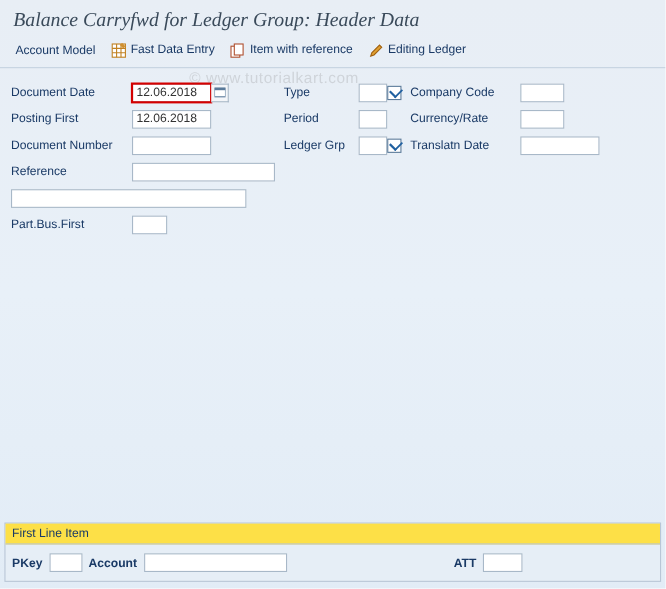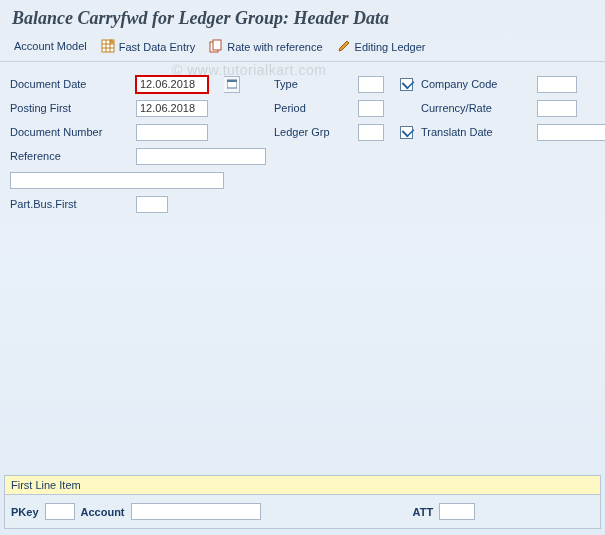--- a/index.html
+++ b/index.html
@@ -8,47 +8,47 @@
       font-size: 11px;
       background: linear-gradient(to bottom, #e8eef5 0%, #e8f0f8 50%, #e2ecf6 100%);
       width: 605px;
       height: 535px;
       position: relative;
       overflow: hidden;
     }
     .header-title {
       font-family: "Times New Roman", serif;
       font-style: italic;
-      font-weight: bold;
+      font-weight: normal;
       font-size: 18px;
       color: #3a4a5a;
       padding: 8px 12px 4px 12px;
     }
     .toolbar {
       display: flex;
       align-items: center;
       gap: 14px;
       padding: 6px 14px 8px 14px;
       border-bottom: 1px solid #c5d2e0;
     }
     .toolbar-item {
       display: inline-flex;
-      align-items: flex-end;
+      align-items: flex-start;
       gap: 4px;
       color: #1a3a66;
       cursor: pointer;
     }
     .toolbar-item .icon { width: 14px; height: 14px; display:inline-flex; align-items:center; justify-content:center;}
     .form-area {
       padding: 12px 10px 8px 10px;
       display: flex;
       gap: 8px;
     }
     .col { display: flex; flex-direction: column; gap: 4px; }
-    .row { display: flex; align-items: center; height: 20px; gap: 16px; }
+    .row { display: flex; align-items: center; height: 20px; gap: 0; }
     .lbl {
       width: 110px;
       color: #1a3a66;
       white-space: nowrap;
     }
     .col2 .lbl { width: 68px; }
     .col3 .lbl { width: 100px; }
     input[type="text"].fld {
       height: 17px;
       border: 1px solid #a8b8c8;
@@ -93,21 +93,21 @@
       position: absolute;
       left: 4px; right: 4px; bottom: 6px;
       border: 1px solid #b8c6d6;
       background: #e6eef6;
       padding: 0;
     }
     .first-line-title {
       color: #1a3a66;
       border-bottom: 1px solid #b8c6d6;
       padding: 3px 6px;
-      background: #fef9c3;
+      background: #fde047;
     }
     .first-line-row {
       display: flex;
       align-items: center;
       gap: 6px;
       padding: 8px 6px;
     }
     .first-line-row .lbl2 { color:#1a3a66;font-weight:bold; }
     .fld.pkey{ width: 30px;}
     .fld.account{ width: 130px;}
@@ -133,21 +133,21 @@
     </span>
     <span>Fast Data Entry</span>
   </span>
   <span class="toolbar-item">
     <span class="icon">
       <svg width="14" height="14" viewBox="0 0 14 14">
           <rect x="1" y="3" width="8" height="10" fill="#fff" stroke="#b05030"></rect>
           <rect x="4" y="1" width="8" height="10" fill="#fff" stroke="#b05030"></rect>
         </svg>
     </span>
-    <span>Rate with reference</span>
+    <span>Item with reference</span>
   </span>
   <span class="toolbar-item">
     <span class="icon">
       <svg width="14" height="14" viewBox="0 0 14 14">
           <path d="M2 12l1-3 7-7 2 2-7 7-3 1z" fill="#e0a030" stroke="#a06010"></path>
         </svg>
     </span>
     <span>Editing Ledger</span>
   </span>
 </div>

